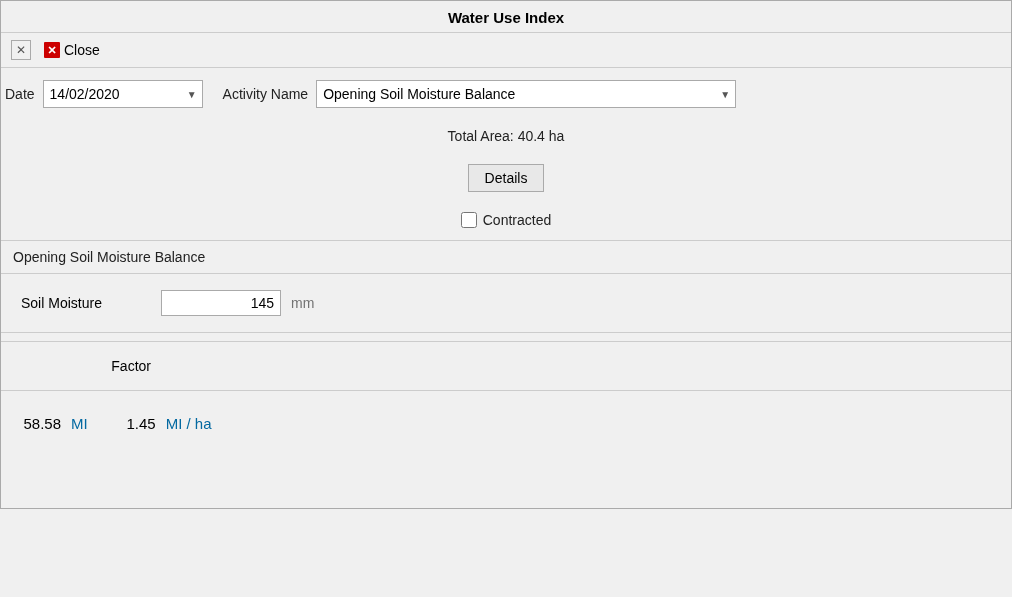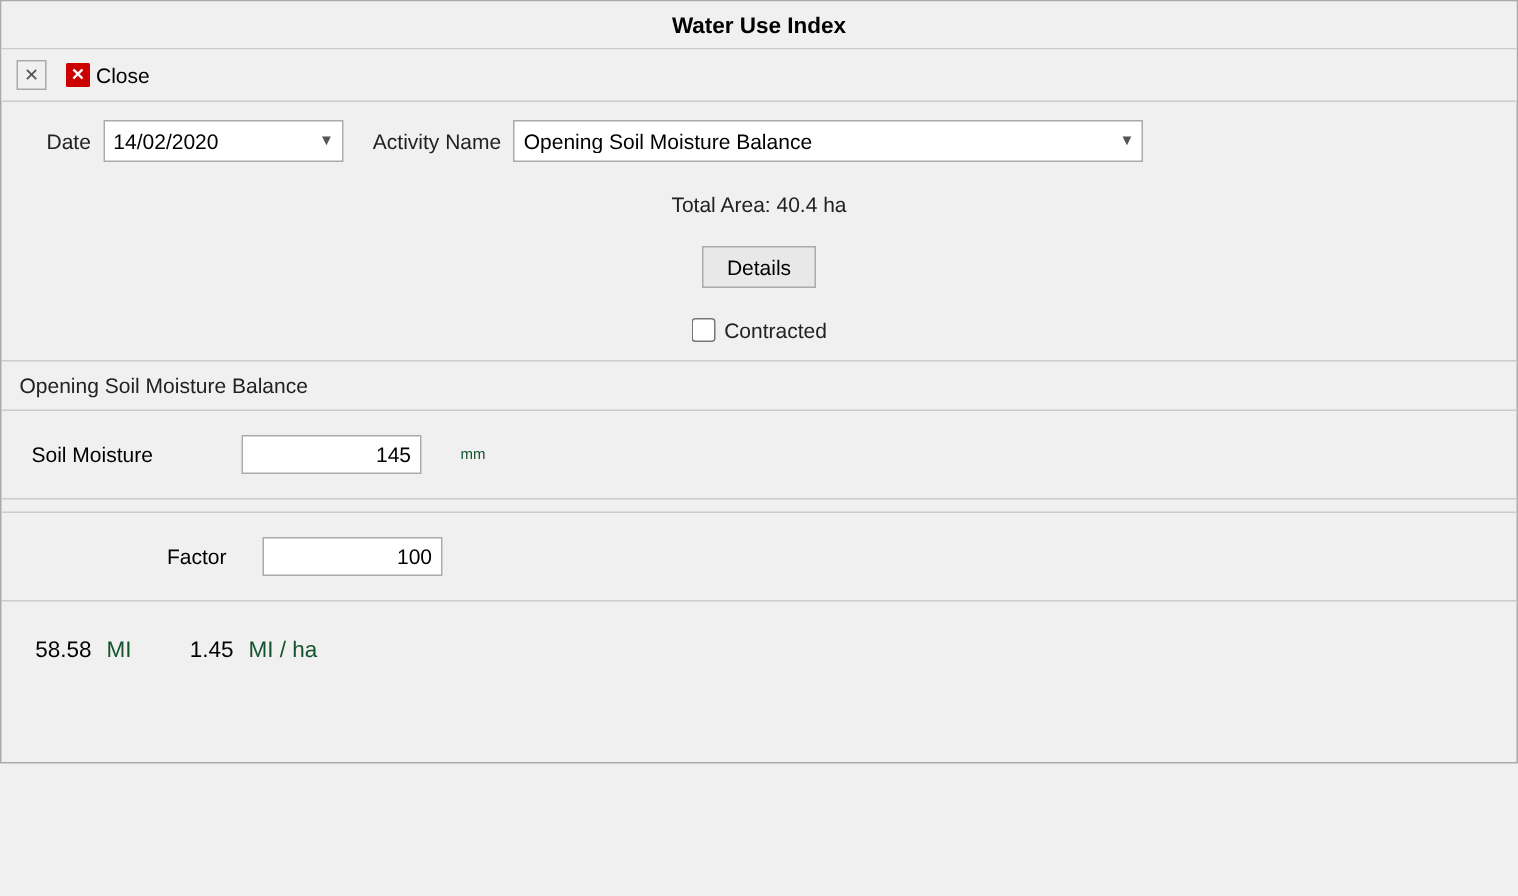--- a/index.html
+++ b/index.html
@@ -78,21 +78,20 @@
       line-height: 16px;
       border-radius: 1px;
     }
 
     .form-section {
       padding: 12px 4px;
       display: flex;
       align-items: center;
       gap: 20px;
       flex-wrap: wrap;
-      margin-left: 26px;
     }
 
     .form-row {
       display: flex;
       align-items: center;
       gap: 8px;
     }
 
     .form-label {
       font-size: 14px;
@@ -188,23 +187,22 @@
     .number-input {
       border: 1px solid #aaa;
       background: white;
       padding: 4px 6px;
       font-size: 14px;
       text-align: right;
       width: 120px;
     }
 
     .unit-label {
-      font-size: 10px;
-      color: #14532d;
-      margin-left: 16px;
+      font-size: 14px;
+      color: #737373;
     }
 
     .factor-section {
       padding: 16px 20px;
       display: flex;
       align-items: center;
       gap: 24px;
       border-top: 1px solid #ccc;
       margin-top: 8px;
     }
@@ -217,21 +215,21 @@
     }
 
     .result-value {
       min-width: 60px;
       text-align: right;
       font-size: 15px;
     }
 
     .result-unit {
       font-size: 15px;
-      color: #14532d;
+      color: #0369a1;
     }
 
     .bottom-section {
       border-top: 1px solid #ccc;
       padding: 24px 0 20px 0;
       display: flex;
       flex-direction: row;
       align-items: center;
       gap: 8px;
     }
@@ -295,21 +293,20 @@
     <div class="section-body">
       <div style="min-width:130px; ">Soil Moisture</div>
       <input type="text" class="number-input" value="145" style="">
       <span class="unit-label">mm</span>
     </div>
 
     <div class="separator"></div>
 
     <div class="factor-section">
       <div style="min-width:130px; text-align:right;">Factor</div>
-      <input type="text" class="number-input" value="100" style="">
     </div>
 
     <div class="bottom-section">
       <div class="result-row">
         <span class="result-value">58.58</span>
         <span class="result-unit">MI</span>
       </div>
       <div class="result-row">
         <span class="result-value">1.45</span>
         <span class="result-unit">MI / ha</span>

